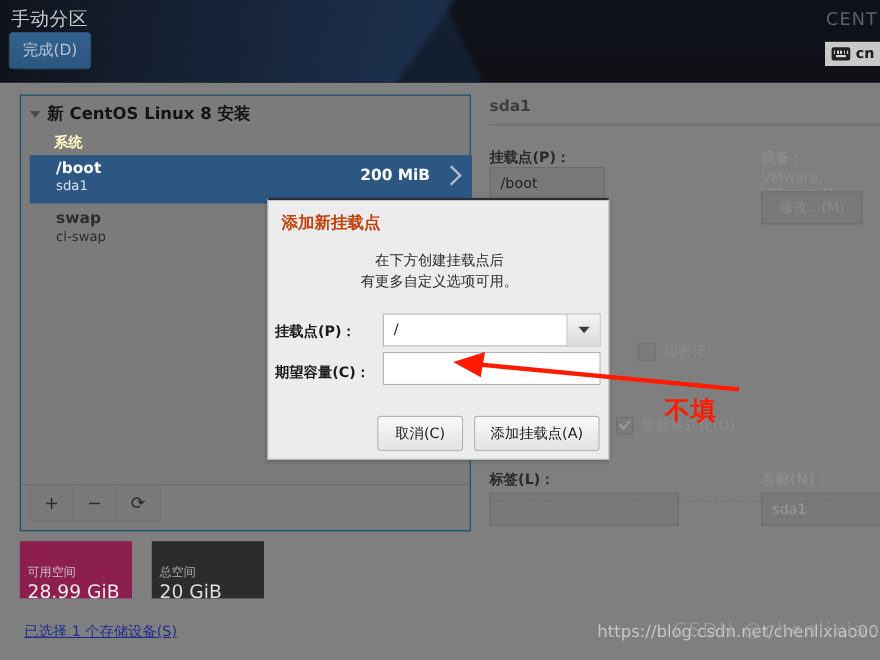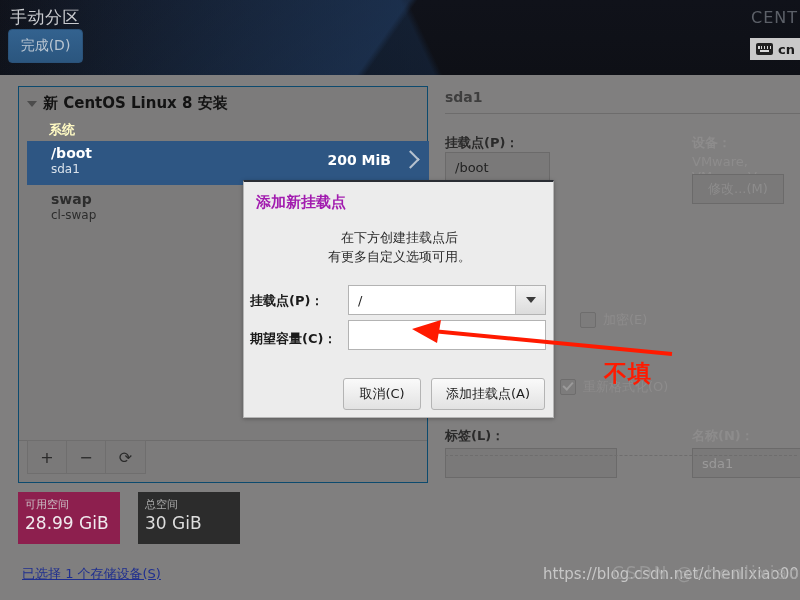--- a/index.html
+++ b/index.html
@@ -149,21 +149,21 @@
   .toolbar-sep {
     position: absolute; left: 0; bottom: 41px;
     width: 408px; height: 1px; background: #6d6c6c;
   }
 
   
   .space-box {
     position: absolute;
     width: 102px; height: 52px;
     box-sizing: border-box;
-    padding: 5px 0 0 7px;
+    padding: 21px 0 0 7px;
   }
   .space-avail { left: 18px; top: 492px; background: #8d1f4e; }
   .space-total { left: 138px; top: 492px; background: #2c2c2c; }
   .space-cap { font-size: 11px; color: #cbbfc6; display: block; }
   .space-total .space-cap { color: #aaaaaa; font-family: Liberation Mono, monospace; }
   .space-val { font-size: 17px; color: #f0eaee; display: block; margin-top: 1px; }
   .space-total .space-val { color: #dedede; }
 
   .storage-link {
     position: absolute; left: 22px; top: 565px;
@@ -245,21 +245,21 @@
     position: absolute; left: 243px; top: 180px;
     width: 311px; height: 238px;
     background: #ececec;
     border: 1px solid #b5b5b5;
     border-top: 2px solid #2a2d33;
     box-sizing: border-box;
     box-shadow: 0 1px 4px rgba(0,0,0,0.28);
   }
   .modal-title {
     position: absolute; left: 12px; top: 11px;
-    font-size: 15px; font-weight: bold; color: #a21caf;
+    font-size: 15px; font-weight: bold; color: #c2410c;
   }
   .modal-desc {
     position: absolute; left: 0; top: 46px;
     width: 311px;
     text-align: center;
     font-size: 13px; color: #2b2b2b;
     line-height: 19px;
   }
   .m-label {
     position: absolute;
@@ -382,21 +382,21 @@
       <div class="tool-btn">⟳</div>
     </div>
   </div>
 
   <div class="space-box space-avail">
     <span class="space-cap">可用空间</span>
     <span class="space-val">28.99 GiB</span>
   </div>
   <div class="space-box space-total">
     <span class="space-cap">总空间</span>
-    <span class="space-val">30 GiB</span>
+    <span class="space-val">20 GiB</span>
   </div>
 
   <div class="storage-link">已选择 1 个存储设备(S)</div>
 
   <div class="right-panel">
     <div class="rp-title">sda1</div>
     <div class="rp-rule"></div>
 
     <div class="rp-label" style="left:5px; top:48px;">挂载点(P)：</div>
     <div class="rp-field" style="left:5px; top:66px; width:105px;">/boot</div>

